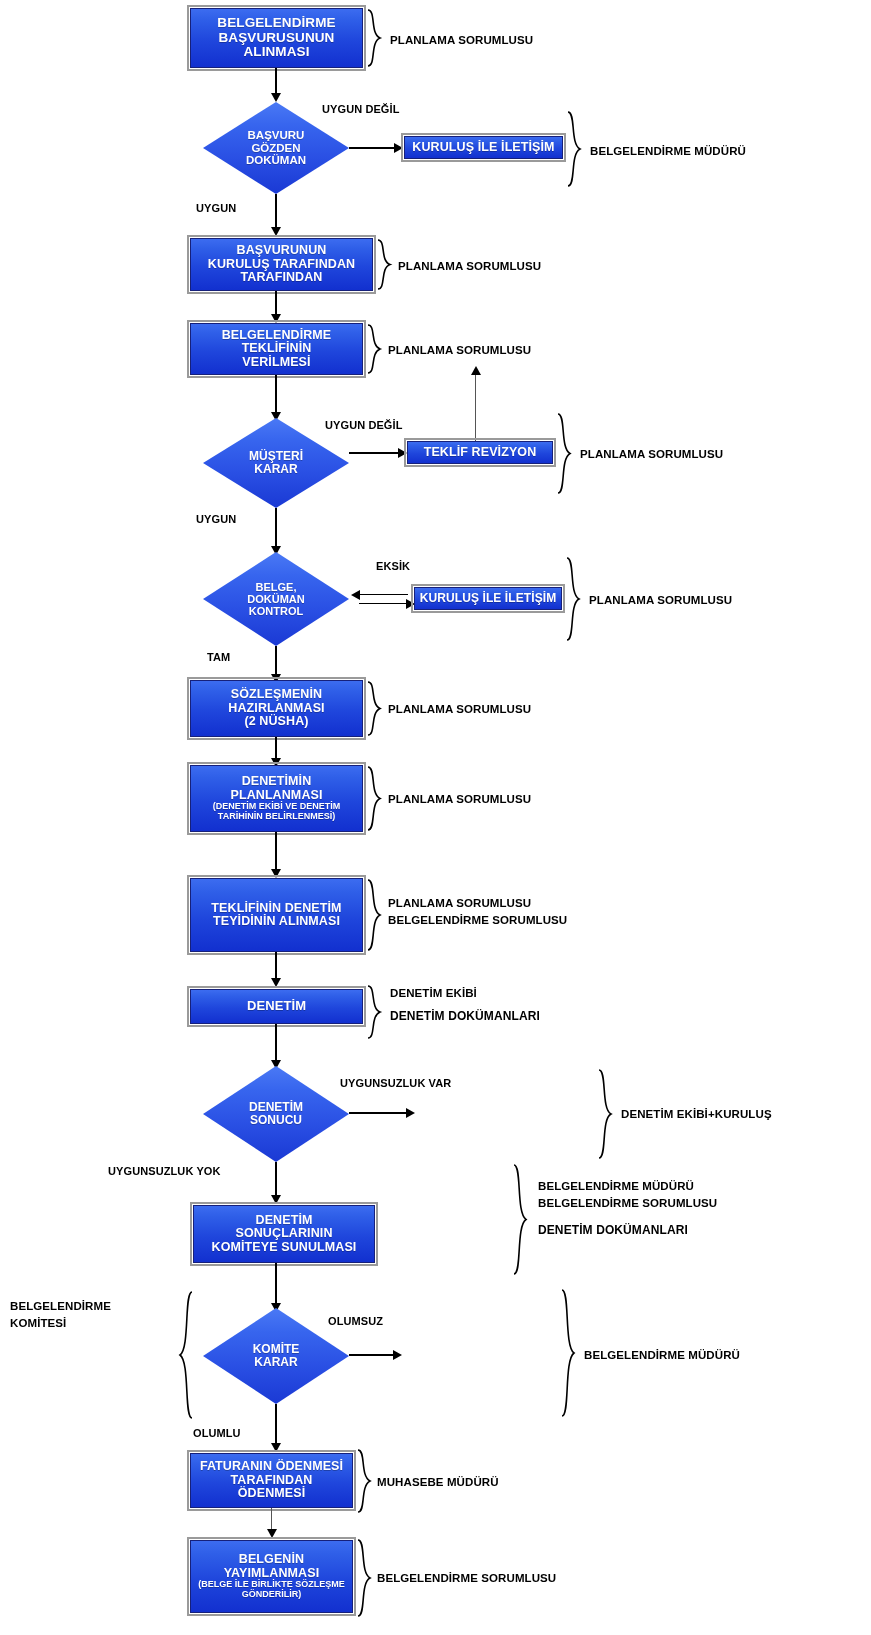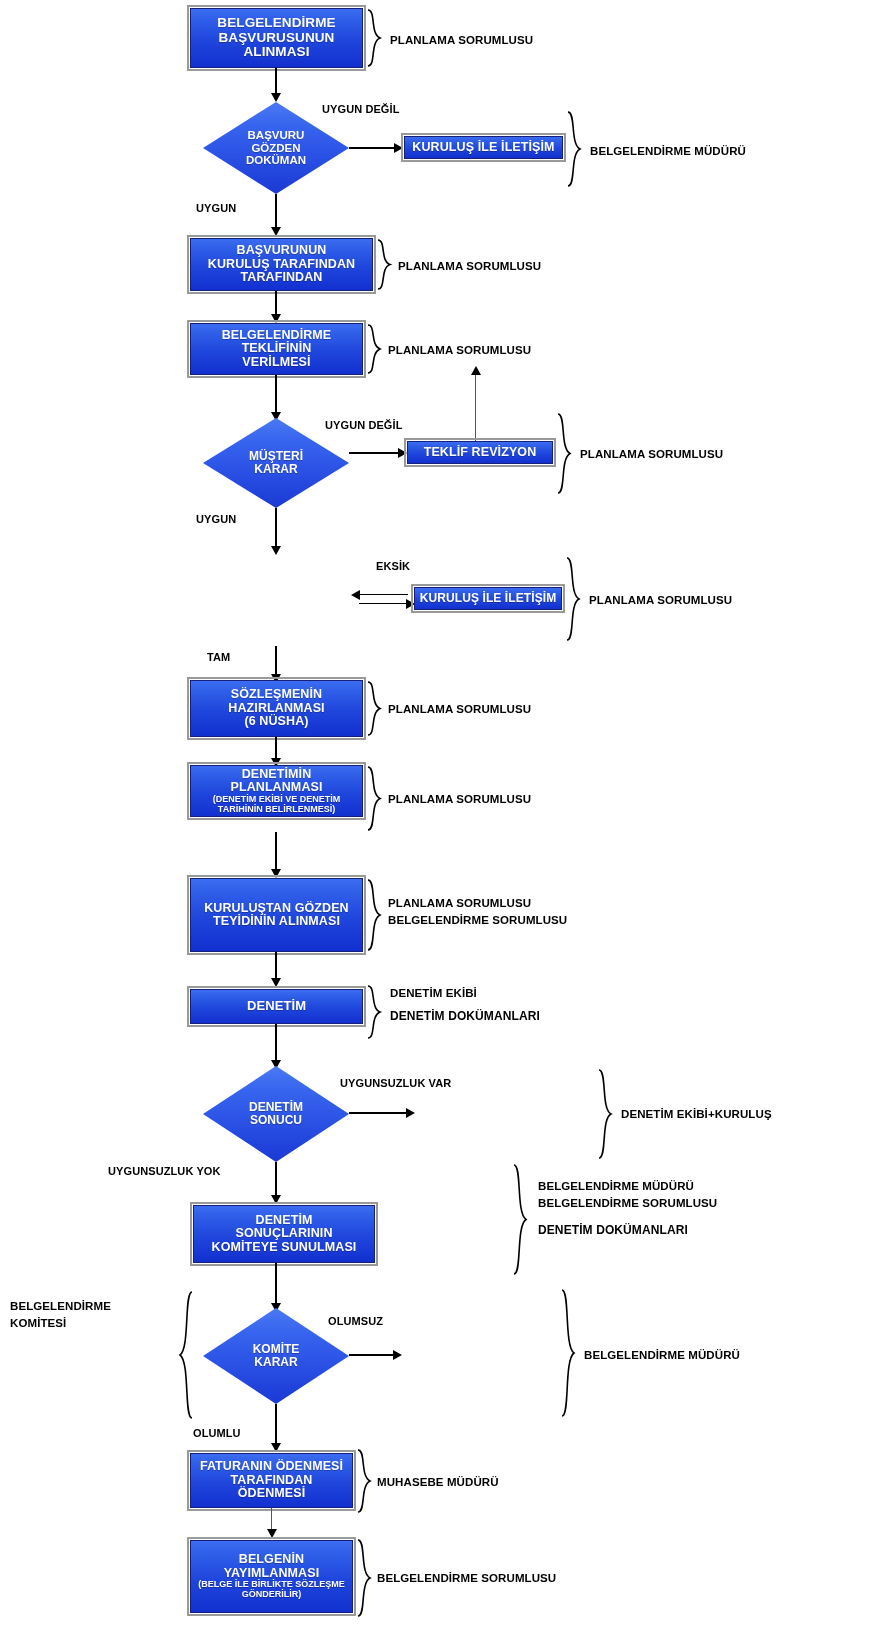--- a/index.html
+++ b/index.html
@@ -232,20 +232,29 @@
     <svg width="16" height="83" viewBox="0 0 16 83">
         <path d="M2 2 C10 2 4 36 14 41.5 C4 47 10 81 2 81" fill="none" stroke="#000" stroke-width="1.6"></path>
       </svg>
   </div>
   <div class="rlabel" style="left:580px;top:446px;">PLANLAMA SORUMLUSU</div>
 
   <div class="vline" style="left:275px;top:508px;height:40px;"></div>
   <div class="arrow-down" style="left:271px;top:546px;"></div>
   <div class="elabel" style="left:196px;top:513px;">UYGUN</div>
 
+  <div class="diamond" style="left:203px;top:552px;width:146px;height:94px;">
+    <div class="edge"></div>
+    <div class="shape"></div>
+    <div class="txt" style="font-size:11px;">
+      <span>BELGE,</span><br>
+      <span>DOKÜMAN</span><br>
+      <span>KONTROL</span>
+    </div>
+  </div>
 
   <div class="elabel" style="left:328px;top:560px;margin-left:48px;">EKSİK</div>
 
   <div class="hline" style="left:359px;top:603px;width:49px;border-top-width:1.5px;"></div>
   <div class="arrow-right" style="left:406px;top:599px;"></div>
   <div class="hline" style="left:359px;top:594px;width:49px;border-top-width:1.5px;"></div>
   <div class="arrow-left" style="left:351px;top:590px;"></div>
 
   <div class="node" style="left:414px;top:587px;width:148px;height:23px;font-size:12px;">
     <div class="inner"><span>KURULUŞ İLE İLETİŞİM</span></div>
@@ -258,54 +267,54 @@
   <div class="rlabel" style="left:589px;top:592px;">PLANLAMA SORUMLUSU</div>
 
   <div class="vline" style="left:275px;top:646px;height:30px;"></div>
   <div class="arrow-down" style="left:271px;top:674px;"></div>
   <div class="elabel" style="left:207px;top:651px;">TAM</div>
 
   <div class="node" style="left:190px;top:680px;width:173px;height:57px;font-size:12.5px;">
     <div class="inner">
       <span class="l1">SÖZLEŞMENİN</span>
       <span class="l1">HAZIRLANMASI</span>
-      <span class="l1">(6 NÜSHA)</span>
+      <span class="l1">(2 NÜSHA)</span>
     </div>
   </div>
   <div class="brace" style="left:366px;top:680px;">
     <svg width="16" height="57" viewBox="0 0 16 57">
         <path d="M2 2 C10 2 4 24 14 28.5 C4 33 10 55 2 55" fill="none" stroke="#000" stroke-width="1.6"></path>
       </svg>
   </div>
   <div class="rlabel" style="left:388px;top:701px;">PLANLAMA SORUMLUSU</div>
 
   <div class="vline" style="left:275px;top:737px;height:23px;"></div>
   <div class="arrow-down" style="left:271px;top:758px;"></div>
 
-  <div class="node" style="left:190px;top:765px;width:173px;height:52px;font-size:12.5px;">
+  <div class="node" style="left:190px;top:765px;width:173px;height:67px;font-size:12.5px;">
     <div class="inner">
       <span class="l1">DENETİMİN</span>
       <span class="l1">PLANLANMASI</span>
       <span class="sub">(DENETİM EKİBİ VE DENETİM</span>
       <span class="sub">TARİHİNİN BELİRLENMESİ)</span>
     </div>
   </div>
   <div class="brace" style="left:366px;top:765px;">
     <svg width="16" height="67" viewBox="0 0 16 67">
         <path d="M2 2 C10 2 4 29 14 33.5 C4 38 10 65 2 65" fill="none" stroke="#000" stroke-width="1.6"></path>
       </svg>
   </div>
   <div class="rlabel" style="left:388px;top:791px;">PLANLAMA SORUMLUSU</div>
 
   <div class="vline" style="left:275px;top:832px;height:39px;"></div>
   <div class="arrow-down" style="left:271px;top:869px;"></div>
 
   <div class="node" style="left:190px;top:878px;width:173px;height:74px;font-size:12.5px;">
     <div class="inner">
-      <span class="l1">KURULUŞTAN GÖZDEN</span>
+      <span class="l1">TEKLİFİNİN DENETİM</span>
       <span class="l1">TEYİDİNİN ALINMASI</span>
     </div>
   </div>
   <div class="brace" style="left:366px;top:878px;">
     <svg width="16" height="74" viewBox="0 0 16 74">
         <path d="M2 2 C10 2 4 32 14 37 C4 42 10 72 2 72" fill="none" stroke="#000" stroke-width="1.6"></path>
       </svg>
   </div>
   <div class="rlabel" style="left:388px;top:895px;">
     <span>PLANLAMA SORUMLUSU</span><br>

